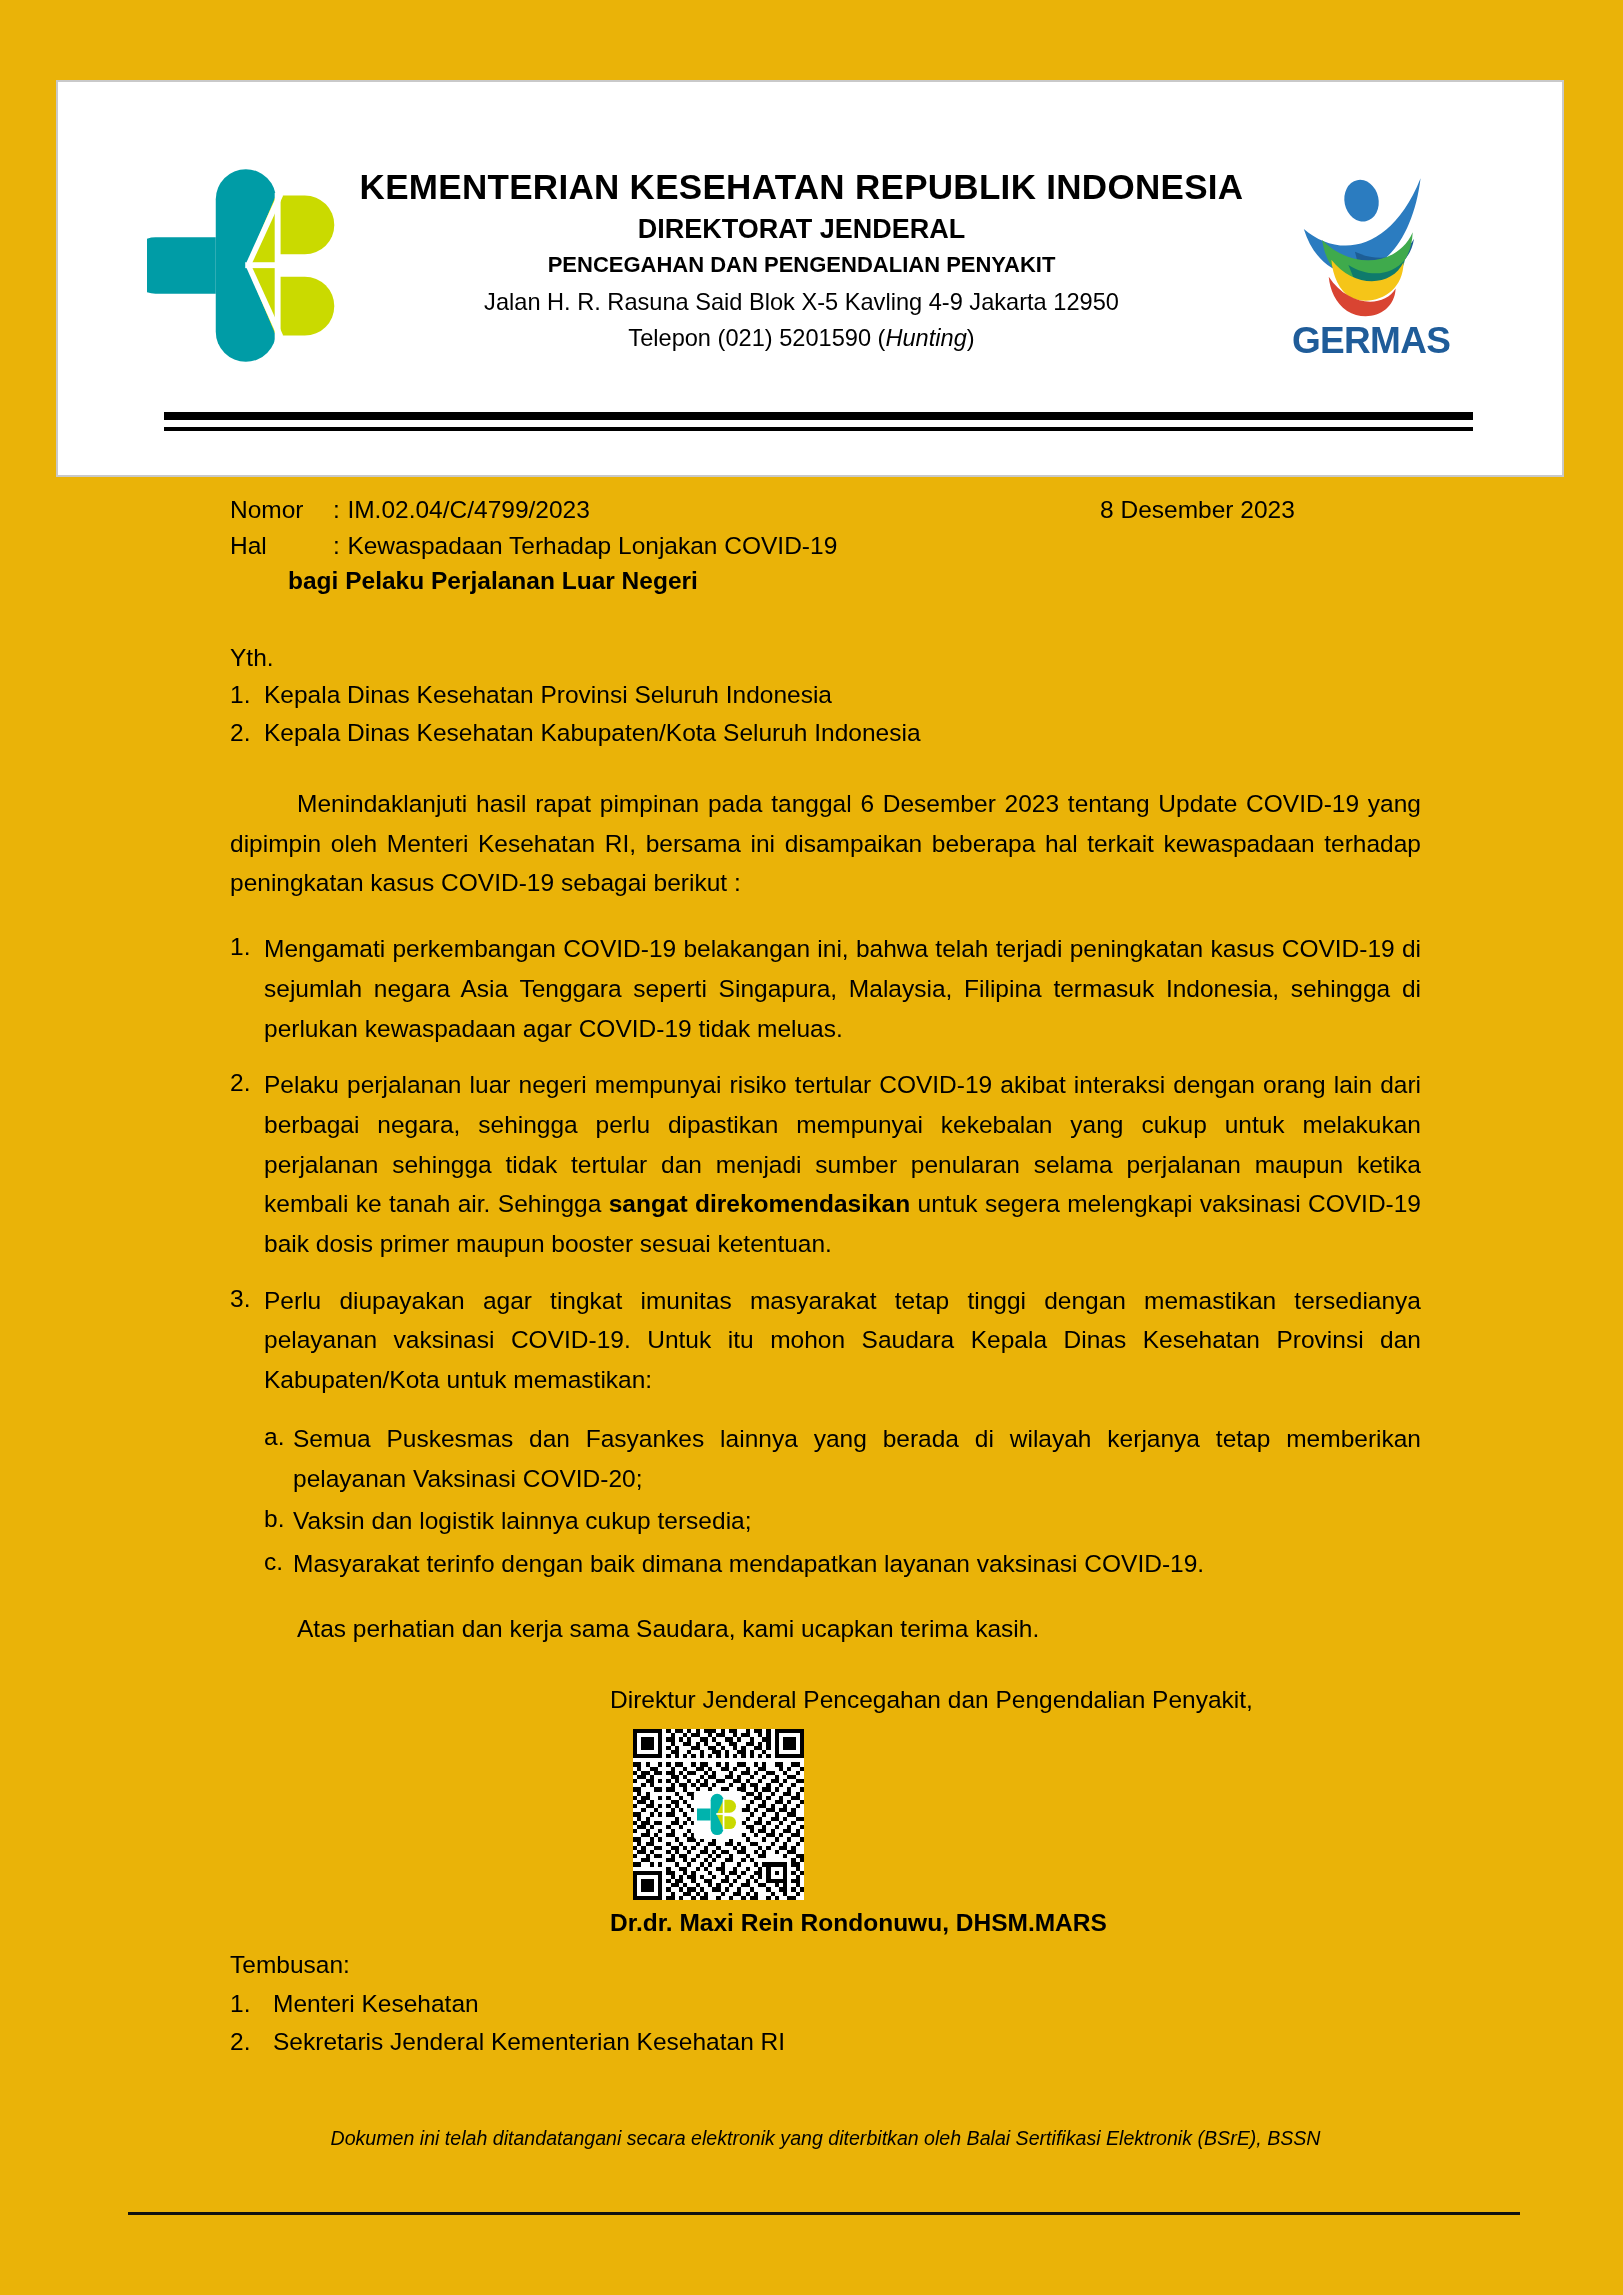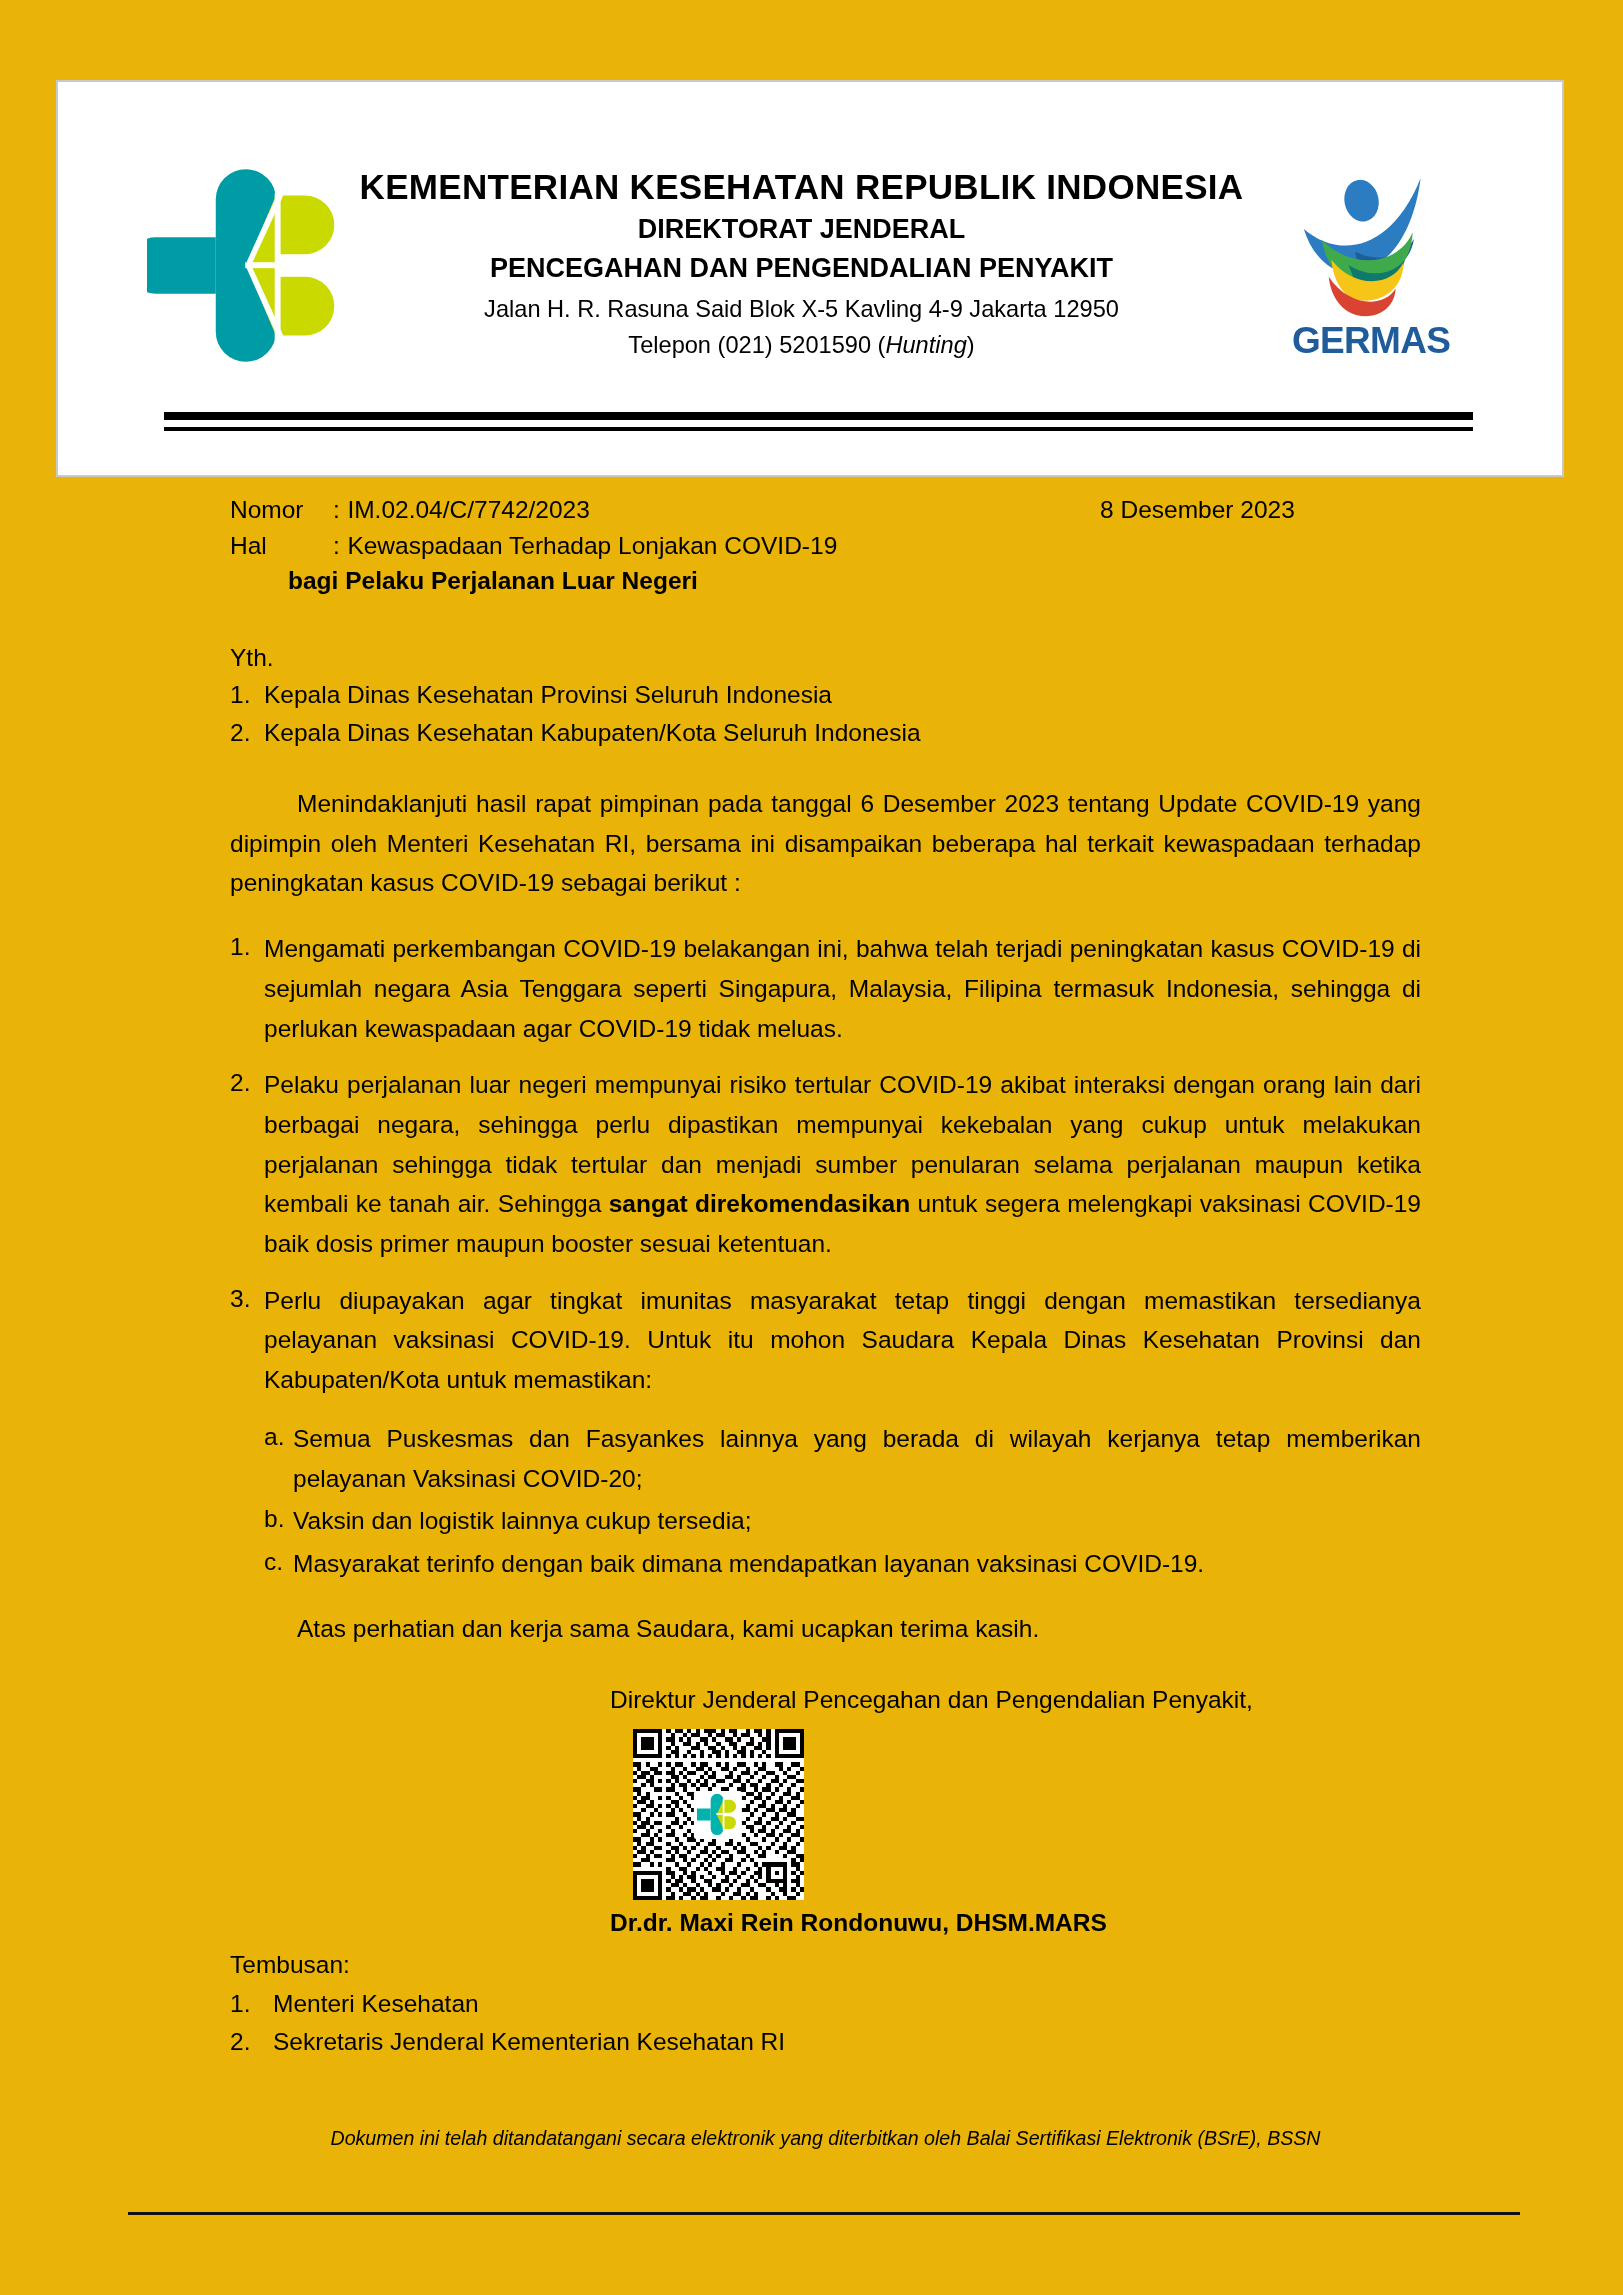--- a/index.html
+++ b/index.html
@@ -58,21 +58,21 @@
   .hdr-line2 {
     font-family: "Liberation Sans", sans-serif;
     font-weight: bold;
     font-size: 27px;
     line-height: 1.35;
     margin-top: 3.9px;
   }
   .hdr-line3 {
     font-family: "Liberation Sans", sans-serif;
     font-weight: bold;
-    font-size: 27px;
+    font-size: 22px;
     line-height: 1.35;
     margin-top: 2.6px;
   }
   .hdr-line4 {
     font-family: "Liberation Sans", sans-serif;
     font-size: 23.6px;
     line-height: 1.4;
     margin-top: 6.5px;
   }
   .hdr-line5 {
@@ -325,21 +325,21 @@
 
   <div class="rule-thick"></div>
   <div class="rule-thin"></div>
 
   <div class="body-area">
 
     <div style="position:relative;">
       <div class="meta-row">
         <span class="meta-label">Nomor</span>
         <span class="meta-colon">:</span>
-        <span class="meta-value">IM.02.04/C/7742/2023</span>
+        <span class="meta-value">IM.02.04/C/4799/2023</span>
       </div>
       <div class="meta-row">
         <span class="meta-label">Hal</span>
         <span class="meta-colon">:</span>
         <span class="meta-value">Kewaspadaan Terhadap Lonjakan COVID-19</span>
       </div>
       <div class="meta-cont">bagi Pelaku Perjalanan Luar Negeri</div>
       <div class="meta-date">8 Desember 2023</div>
     </div>
 

